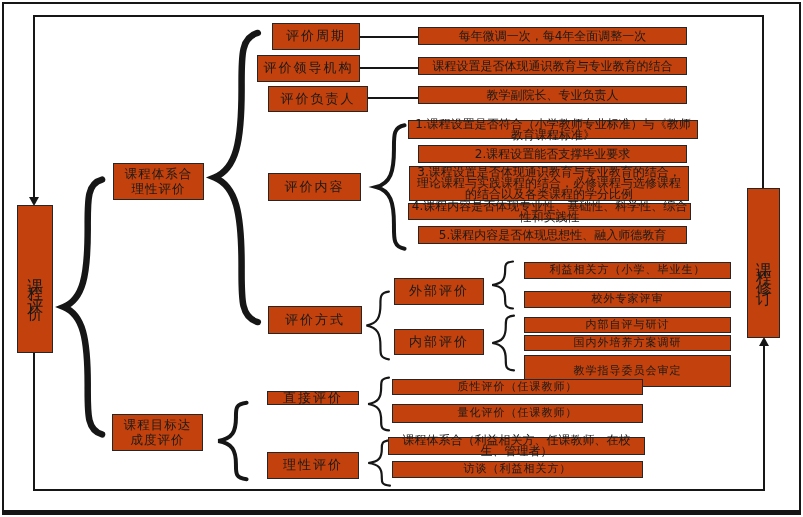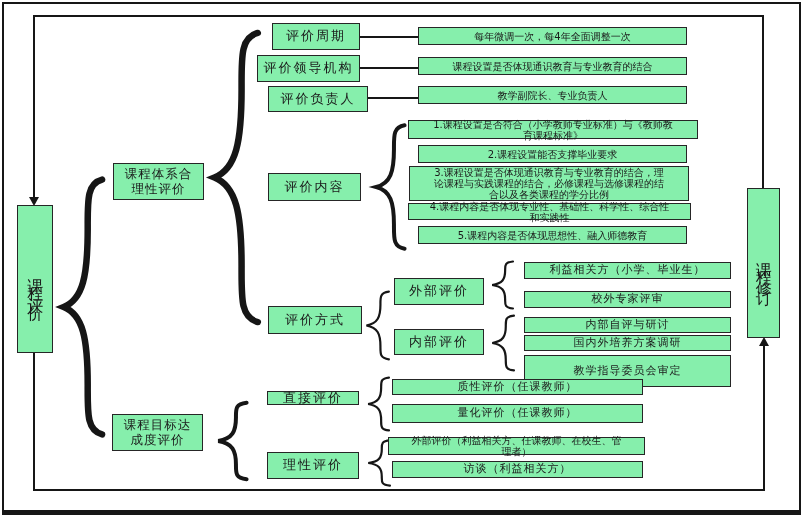--- a/index.html
+++ b/index.html
@@ -1,25 +1,25 @@
 <!DOCTYPE html>
 <html><head>
 <meta charset="utf-8">
 <style>
   html,body{margin:0;padding:0;background:#e8e8e8;}
   .stage{position:relative;width:803px;height:517px;background:#fff;overflow:hidden;
          font-family:"DejaVu Sans","Liberation Sans",sans-serif;color:#1a1a1a;}
   .frame{position:absolute;inset:2px;border:2px solid #161616;border-bottom-width:5px;pointer-events:none;}
-  .box{position:absolute;border:1.5px solid #262626;background:#86efac;display:flex;
+  .box{position:absolute;border:1.5px solid #262626;background:#c2410c;display:flex;
        flex-direction:column;align-items:center;justify-content:center;text-align:center;
        box-sizing:border-box;line-height:1.15;}
   .lbl{font-size:13px;letter-spacing:2px;}
   .two{font-size:12.5px;letter-spacing:1px;}
   .sm{font-size:11px;letter-spacing:1px;}
-  .xs{font-size:10px;letter-spacing:0;line-height:11px;padding:0 20px;}
+  .xs{font-size:12px;letter-spacing:0;line-height:11px;padding:0 2px;}
   .vert{writing-mode:vertical-rl;text-orientation:upright;font-size:16px;letter-spacing:9px;
         flex-direction:row;padding-top:10px;}
   .ln{position:absolute;background:#161616;}
   .brace{position:absolute;overflow:visible;}
   .bp{fill:none;stroke:#161616;stroke-linecap:round;vector-effect:non-scaling-stroke;}
   .w-thick{stroke-width:6.5px;}
   .w-mid{stroke-width:4px;}
   .w-thin{stroke-width:2.2px;}
   .arrow{position:absolute;width:0;height:0;}
   .arrow-down{border-left:5px solid transparent;border-right:5px solid transparent;border-top:9px solid #161616;}
@@ -105,15 +105,15 @@
   <div class="box sm" style="left:524px;top:262px;width:207px;height:17px">利益相关方（小学、毕业生）</div>
   <div class="box sm" style="left:524px;top:291px;width:207px;height:17px">校外专家评审</div>
   <div class="box sm" style="left:524px;top:317px;width:207px;height:16px">内部自评与研讨</div>
   <div class="box sm" style="left:524px;top:335px;width:207px;height:16px">国内外培养方案调研</div>
   <div class="box sm" style="left:524px;top:355px;width:207px;height:32px">教学指导委员会审定</div>
 
   <div class="box lbl" style="left:267px;top:391px;width:92px;height:14px">直接评价</div>
   <div class="box lbl" style="left:267px;top:452px;width:92px;height:27px">理性评价</div>
   <div class="box sm" style="left:392px;top:379px;width:251px;height:16px">质性评价（任课教师）</div>
   <div class="box sm" style="left:392px;top:404px;width:251px;height:19px">量化评价（任课教师）</div>
-  <div class="box xs" style="left:388px;top:437px;width:257px;height:18px">外部评价（利益相关方、任课教师、在校生、管理者）</div>
+  <div class="box xs" style="left:388px;top:437px;width:257px;height:18px">课程体系合（利益相关方、任课教师、在校生、管理者）</div>
   <div class="box sm" style="left:392px;top:461px;width:251px;height:17px">访谈（利益相关方）</div>
 </div>
 
 </body></html>

